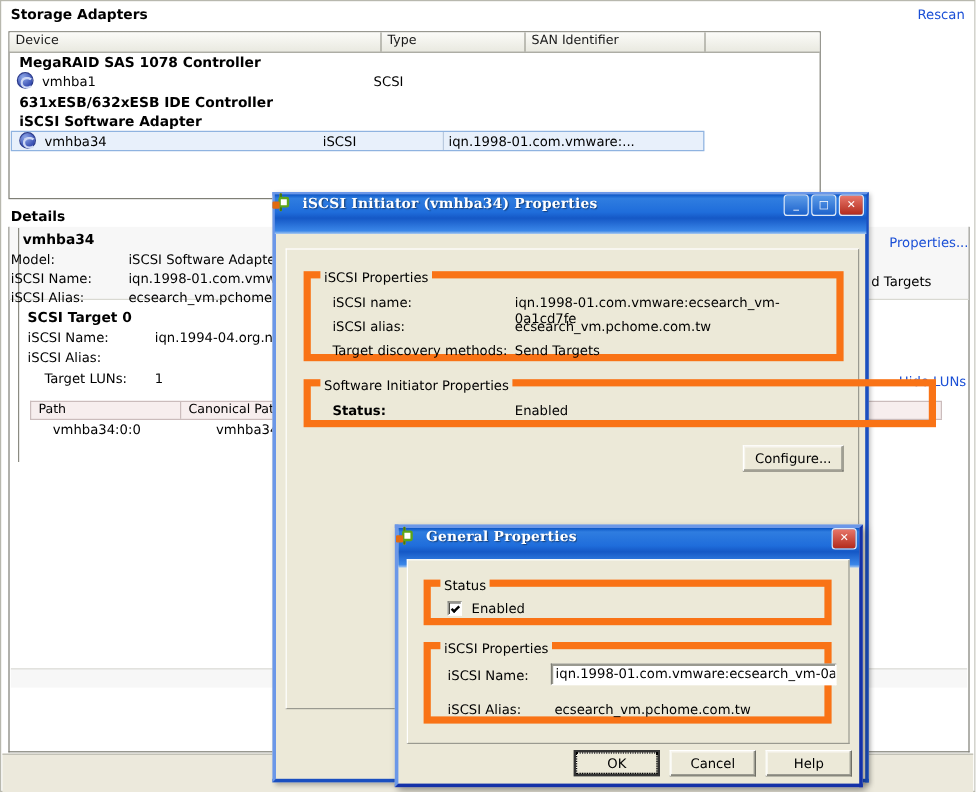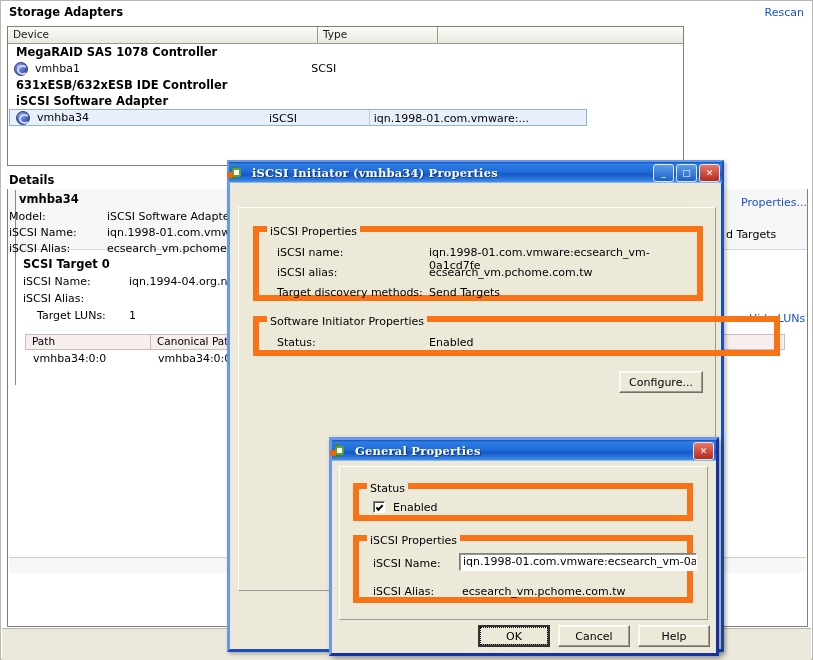--- a/index.html
+++ b/index.html
@@ -25,21 +25,21 @@
   .th-row{display:flex;height:16px;background:linear-gradient(#fbfbf8,#e9e9e0);
           border-bottom:1px solid #9a9a90;}
   .th{border-right:1px solid #9a9a90;padding:1px 0 0 5px;box-sizing:border-box;
       font-size:10.5px;color:#1a1a1a;overflow:hidden;white-space:nowrap;}
   .th.c0{width:310px;}
   .th.c1{width:120px;}
   .th.c2{width:150px;}
   .th.c3{flex:1;border-right:none;}
   .grp-row{height:16px;line-height:16px;font-weight:bold;padding-left:8px;font-size:11.5px;}
   .dev-row{height:17px;line-height:17px;display:flex;position:relative;}
-  .dev-row .c0{width:310px;padding-left:6px;box-sizing:border-box;display:flex;align-items:center;}
+  .dev-row .c0{width:310px;padding-left:6px;box-sizing:border-box;display:flex;}
   .dev-row .c1{width:120px;box-sizing:border-box;padding-left:0px;}
   .dev-row .c2{width:260px;box-sizing:border-box;}
   .dev-row.selected{background:#e8f0fb;border:1px solid #8fb3e0;box-sizing:border-box;
                     margin-left:1px;width:578px;}
   .dev-row.selected .c2{border-left:1px solid #b9c9de;padding-left:4px;}
   .adp-icon{width:12px;height:12px;border-radius:50%;
             background:radial-gradient(circle at 35% 30%,#8ea8e8,#3a50b4 70%);
             border:1px solid #2a3a8a;margin-right:7px;position:relative;flex:none;}
   .adp-icon::after{content:"";position:absolute;left:2px;top:2.5px;width:7px;height:6px;
             border:2px solid #cdd8f5;border-right-color:transparent;border-radius:50%;}
@@ -56,34 +56,34 @@
   .prop-link{position:absolute;color:#1a4fd6;cursor:pointer;font-size:11px;}
   .tgt-title{position:absolute;left:22px;top:256px;font-weight:bold;font-size:11.5px;}
   .ptbl{position:absolute;left:24px;top:333px;width:760px;}
   .ptbl .hrow{display:flex;height:16px;background:#f7eeee;border:1px solid #cbbcbc;
               border-right:none;box-sizing:border-box;}
   .ptbl .hcell{border-right:1px solid #cbbcbc;padding-left:6px;box-sizing:border-box;font-size:10.5px;}
   .ptbl .hc0{width:125px;}
   .ptbl .hc1{width:140px;}
   .ptbl .hc2{flex:1;}
   .ptbl .drow{display:flex;height:17px;line-height:17px;}
-  .ptbl .dcell{padding-left:8px;box-sizing:border-box;font-size:11px;}
+  .ptbl .dcell{padding-left:8px;box-sizing:border-box;font-size:11px;margin-left:11px;}
   .ptbl .dc0{width:125px;}
   .ptbl .dc1{width:140px;}
   .det-sep{position:absolute;left:1px;top:368px;width:797px;height:1px;background:#cfcfc8;}
   .det-strip{position:absolute;left:1px;top:369px;width:797px;height:15px;background:#f7f7f7;}
   .det-vline{position:absolute;left:14px;top:189px;width:1px;height:195px;background:#8b8b82;}
   .bottom-strip{position:absolute;left:1px;top:627px;width:809px;height:31px;background:#ece9dc;
                 border-top:1px solid #b8b8ae;}
 
   
   .dlg{position:absolute;box-sizing:border-box;}
-  .dlg .titlebar{height:21px;display:flex;align-items:center;
+  .dlg .titlebar{height:21px;display:flex;
       background:linear-gradient(180deg,#0b55c4 0%,#2f7de0 10%,#1f6ddb 45%,#1558c6 60%,#3a86e8 92%,#a8c9f0 100%);
-      padding:0 2px 0 4px;color:#fff;}
+      padding:0 2px 12px 4px;color:#fff;}
   .dlg .tb-ico{width:14px;height:14px;flex:none;margin-right:5px;position:relative;}
   .dlg .tb-text{font-family:"DejaVu Serif","Liberation Serif",serif;font-weight:bold;
       font-size:11.5px;letter-spacing:.2px;text-shadow:1px 1px 1px rgba(0,0,0,.45);
       white-space:nowrap;overflow:hidden;}
   .dlg .tb-spacer{flex:1;}
   .dlg .tb-btn{width:19px;height:16px;margin-left:2px;border:1px solid #dfe9f7;border-radius:3px;
       display:flex;align-items:center;justify-content:center;color:#fff;font-size:9px;
       background:linear-gradient(180deg,#5d9ce8,#1c62cc);cursor:pointer;flex:none;}
   .dlg .tb-btn.close{background:linear-gradient(180deg,#e8776a,#b22a1c);}
 
@@ -141,20 +141,21 @@
 
 <div class="page">
 
   <div class="sa-header">Storage Adapters</div>
   <div class="rescan-link">Rescan</div>
 
   <div class="adapters">
     <div class="th-row">
       <div class="th c0">Device</div>
       <div class="th c1">Type</div>
+      <div class="th c2">SAN Identifier</div>
       <div class="th c3"></div>
     </div>
 
     <div class="grp-row">MegaRAID SAS 1078 Controller</div>
 
     <div class="dev-row">
       <div class="c0">
         <span class="adp-icon"></span>
         <span class="dev-name">vmhba1</span>
       </div>
@@ -240,21 +241,21 @@
         <span class="gkey" style="left:18px;top:14px;">iSCSI name:</span>
         <span class="gval" style="left:170px;top:14px;">iqn.1998-01.com.vmware:ecsearch_vm-0a1cd7fe</span>
         <span class="gkey" style="left:18px;top:34px;">iSCSI alias:</span>
         <span class="gval" style="left:170px;top:34px;">ecsearch_vm.pchome.com.tw</span>
         <span class="gkey" style="left:18px;top:54px;">Target discovery methods:</span>
         <span class="gval" style="left:170px;top:54px;">Send Targets</span>
       </div>
 
       <div class="grp" style="left:14px;top:108px;width:527px;height:40px;">
         <span class="legend">Software Initiator Properties</span>
-        <span class="gkey" style="left:18px;top:14px;">Status:</span>
+        <span class="gkey" style="left:18px;top:14px;font-weight:bold;">Status:</span>
         <span class="gval" style="left:170px;top:14px;">Enabled</span>
       </div>
 
       <div class="btn" style="left:380px;top:163px;width:84px;height:22px;">Configure...</div>
     </div>
   </div>
 
   <div class="dlg" id="dlg-general">
     <div class="titlebar">
       <span class="tb-ico"><span class="vmico"></span></span>

